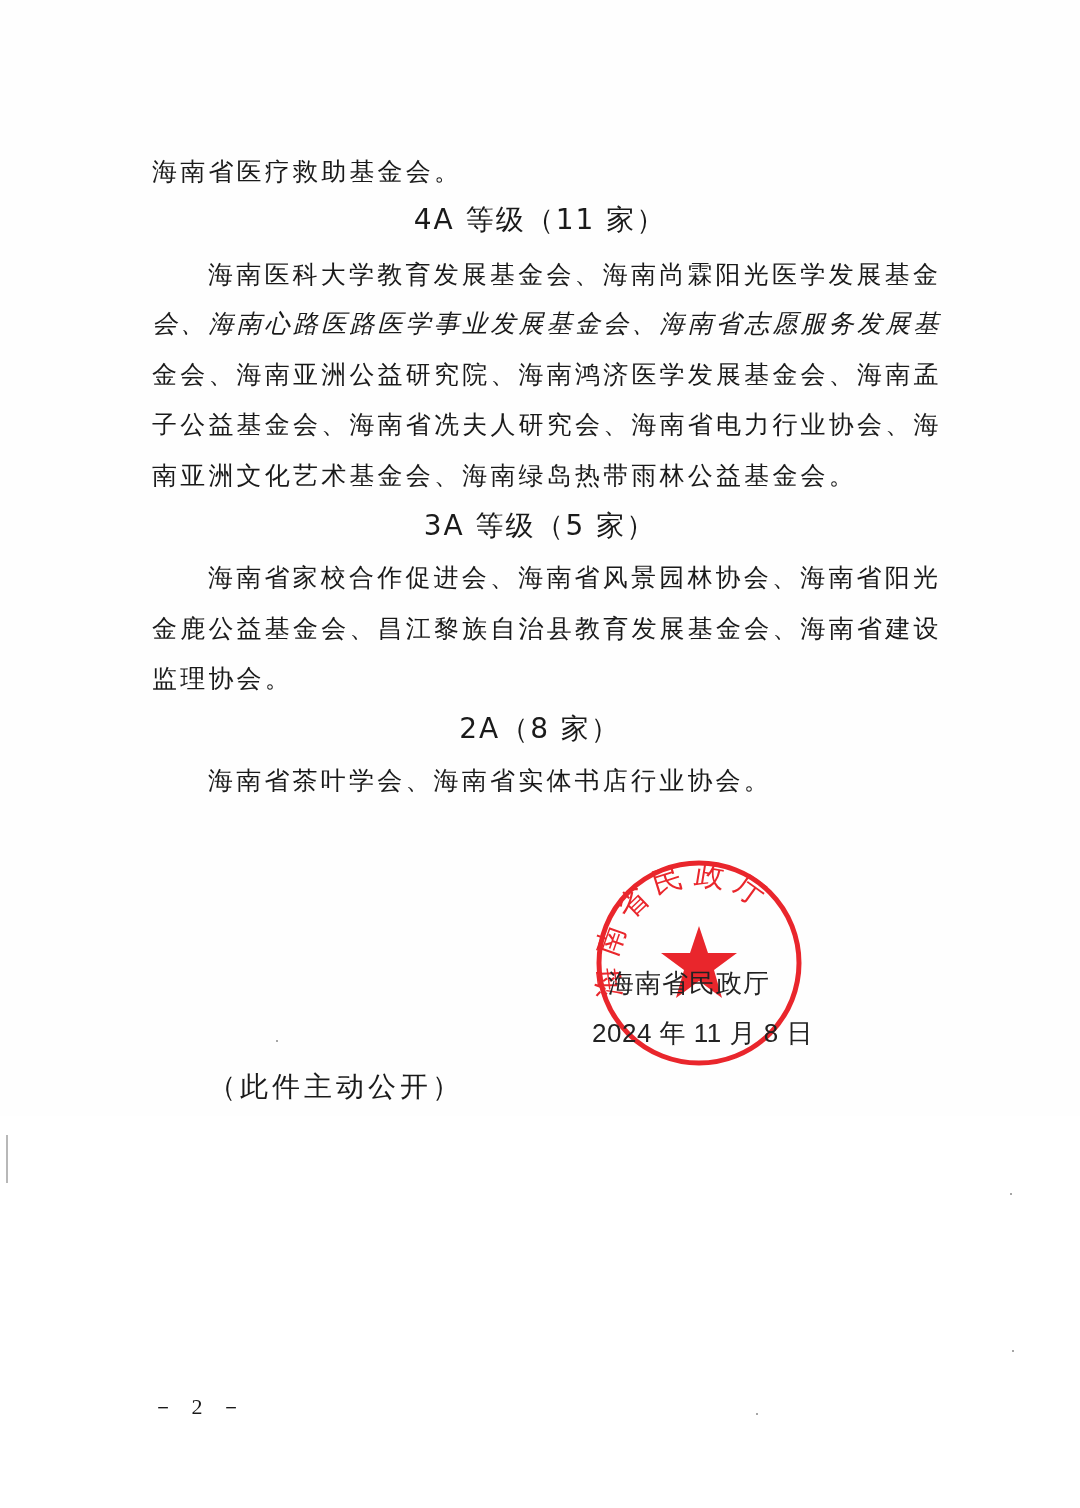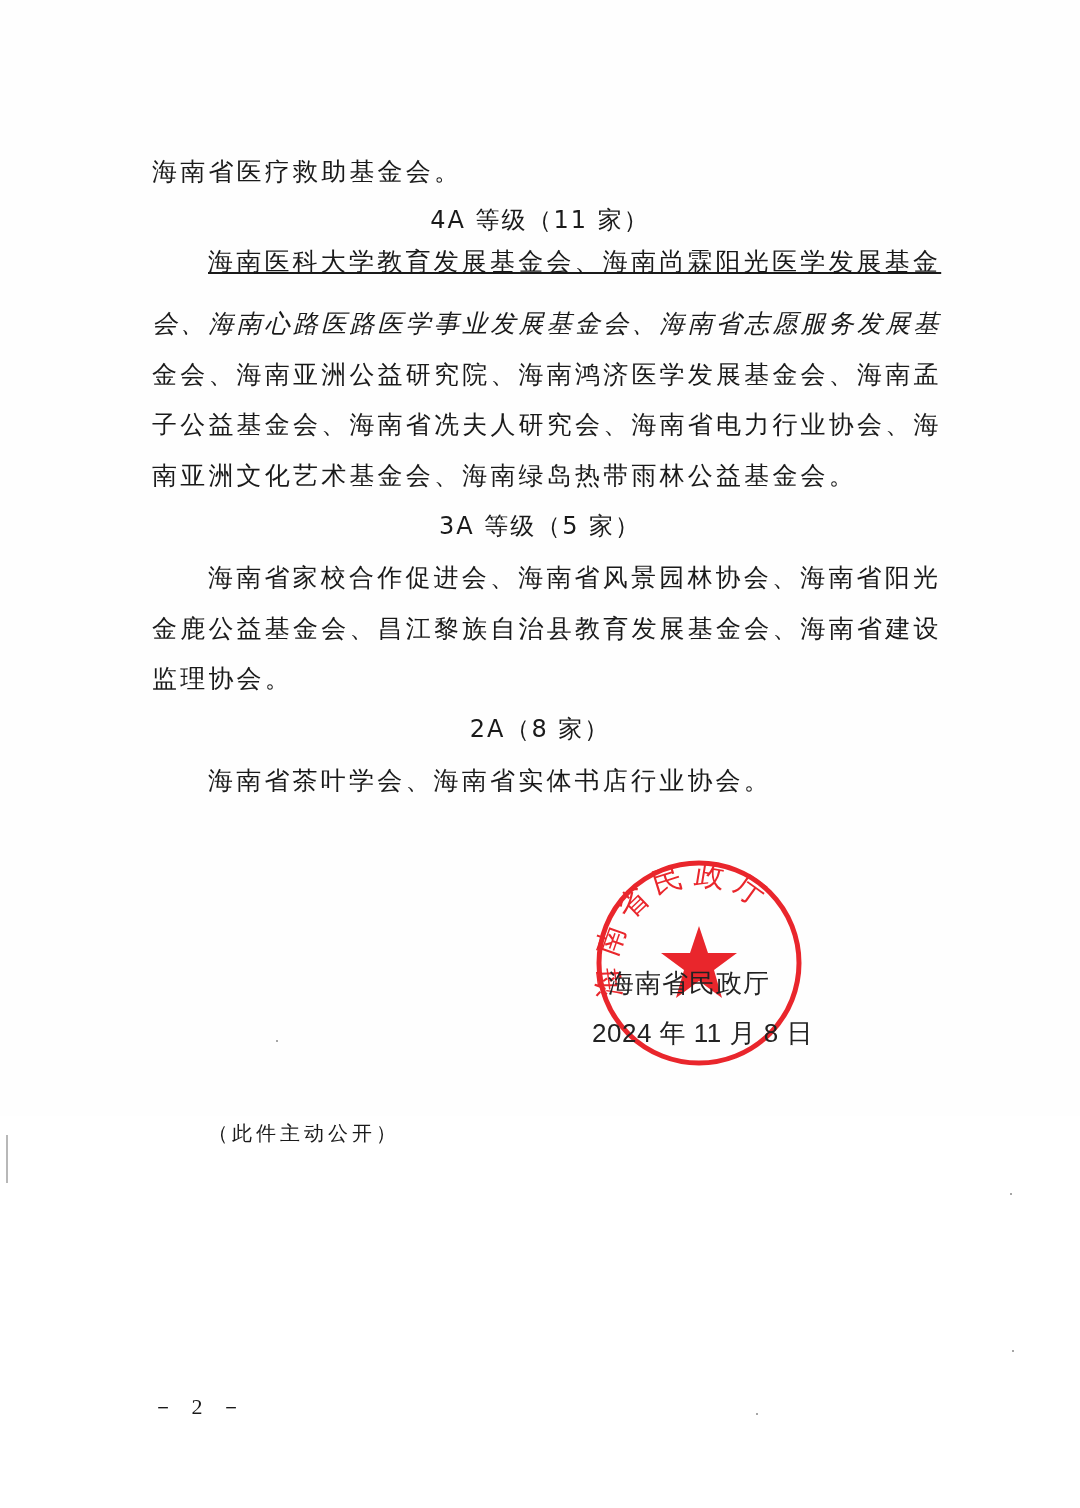--- a/index.html
+++ b/index.html
@@ -28,21 +28,21 @@
       letter-spacing: 3.2px;
       white-space: nowrap;
       line-height: 30px;
     }
     .indent { left: 208px; }
     .heading {
       position: absolute;
       left: 0;
       width: 1080px;
       text-align: center;
-      font-size: 24px;
+      font-size: 28px;
       letter-spacing: 2px;
       line-height: 30px;
       white-space: nowrap;
     }
     .signature {
       position: absolute;
       font-size: 26px;
       white-space: nowrap;
       color: #222;
       z-index: 3;
@@ -54,22 +54,22 @@
       left: 590px;
       top: 858px;
       width: 218px;
       height: 210px;
       z-index: 2;
       opacity: 0.92;
     }
     .notice {
       position: absolute;
       left: 208px;
-      top: 1120px;
-      font-size: 20px;
+      top: 1068px;
+      font-size: 28px;
       letter-spacing: 4px;
       white-space: nowrap;
     }
     .page-number {
       position: absolute;
       left: 152px;
       top: 1392px;
       font-size: 22px;
       font-family: "Liberation Serif", serif;
       letter-spacing: 6px;
@@ -92,21 +92,21 @@
     }
   </style>
 </head>
 <body>
 
 <div class="page">
 
   <div class="line" style="top:157px;">海南省医疗救助基金会。</div>
 
   <div class="heading" style="top:205px;">4A 等级（11 家）</div>
-  <div class="line indent" style="top:247px;text-decoration:underline;">海南医科大学教育发展基金会、海南尚霖阳光医学发展基金</div>
+  <div class="line indent" style="top:260px;">海南医科大学教育发展基金会、海南尚霖阳光医学发展基金</div>
   <div class="line" style="top:309px;font-style:italic;">会、海南心路医路医学事业发展基金会、海南省志愿服务发展基</div>
   <div class="line" style="top:360px;">金会、海南亚洲公益研究院、海南鸿济医学发展基金会、海南孟</div>
   <div class="line" style="top:410px;text-align:center;">子公益基金会、海南省冼夫人研究会、海南省电力行业协会、海</div>
   <div class="line" style="top:461px;">南亚洲文化艺术基金会、海南绿岛热带雨林公益基金会。</div>
 
   <div class="heading" style="top:511px;">3A 等级（5 家）</div>
   <div class="line indent" style="top:563px;">海南省家校合作促进会、海南省风景园林协会、海南省阳光</div>
   <div class="line" style="top:614px;">金鹿公益基金会、昌江黎族自治县教育发展基金会、海南省建设</div>
   <div class="line" style="top:664px;">监理协会。</div>
 

